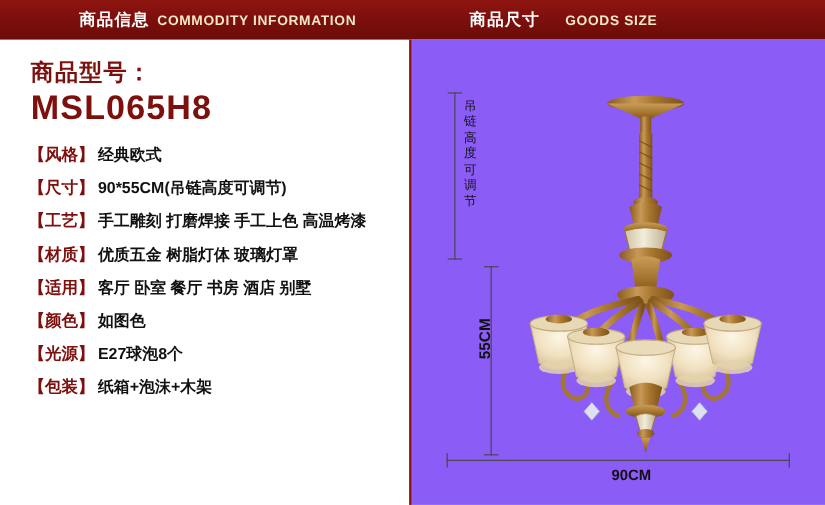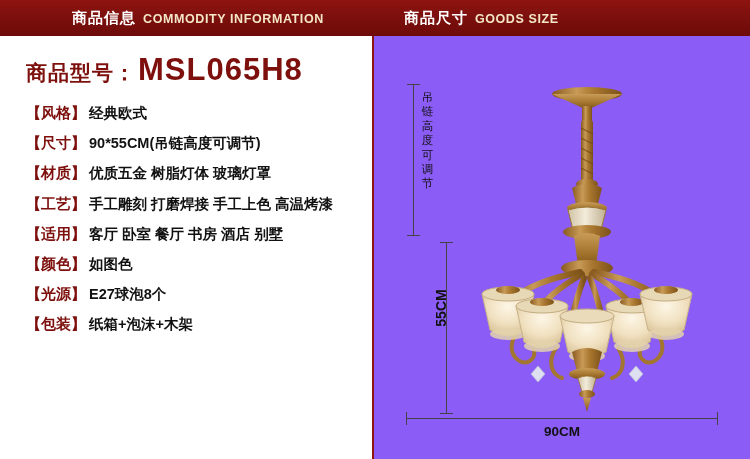--- a/index.html
+++ b/index.html
@@ -31,21 +31,21 @@
     display: flex;
     align-items: center;
   }
   .hdr-block {
     display: flex;
     align-items: baseline;
     color: #ffffff;
     white-space: nowrap;
   }
   .hdr-block.left { margin-left: 72px; }
-  .hdr-block.right { margin-left: 80px; }
+  .hdr-block.right { margin-left: 103px; gap: 16px; }
   .hdr-cn {
     font-size: 15px;
     font-weight: bold;
     letter-spacing: 1px;
     color: #ffffff;
   }
   .hdr-en {
     font-size: 12.5px;
     font-weight: bold;
     letter-spacing: 0.6px;
@@ -60,20 +60,21 @@
     top: 36px;
     width: 372px;
     height: 423px;
     box-sizing: border-box;
     padding: 16px 0 0 26px;
   }
   .model-line {
     display: flex;
     align-items: baseline;
     margin-bottom: 16px;
+    flex-direction: column;
   }
   .model-label {
     font-size: 21px;
     font-weight: bold;
     color: #7d0f0c;
     letter-spacing: 1px;
   }
   .model-value {
     font-size: 31px;
     font-weight: bold;
@@ -211,21 +212,21 @@
   .dim-width .cap-r {
     position: absolute;
     top: -6px;
     width: 1px; height: 13px;
     background: #444;
   }
   .dim-width .cap-l { left: 0; }
   .dim-width .cap-r { left: 311px; }
   .dim-width .h-label {
     position: absolute;
-    left: 0; top: 6px;
+    left: 12px; top: 6px;
     width: 312px;
     text-align: center;
     font-size: 13.5px;
     font-weight: bold;
     color: #111;
   }
 
   
   .lamp {
     position: absolute;
@@ -261,26 +262,26 @@
 
     <div class="spec-row">
       <span class="spec-key">【风格】</span>
       <span class="spec-val">经典欧式</span>
     </div>
     <div class="spec-row">
       <span class="spec-key">【尺寸】</span>
       <span class="spec-val">90*55CM(吊链高度可调节)</span>
     </div>
     <div class="spec-row">
+      <span class="spec-key">【工艺】</span>
+      <span class="spec-val">手工雕刻 打磨焊接 手工上色 高温烤漆</span>
+    </div>
+    <div class="spec-row">
       <span class="spec-key">【材质】</span>
       <span class="spec-val">优质五金 树脂灯体 玻璃灯罩</span>
-    </div>
-    <div class="spec-row">
-      <span class="spec-key">【工艺】</span>
-      <span class="spec-val">手工雕刻 打磨焊接 手工上色 高温烤漆</span>
     </div>
     <div class="spec-row">
       <span class="spec-key">【适用】</span>
       <span class="spec-val">客厅 卧室 餐厅 书房 酒店 别墅</span>
     </div>
     <div class="spec-row">
       <span class="spec-key">【颜色】</span>
       <span class="spec-val">如图色</span>
     </div>
     <div class="spec-row">

